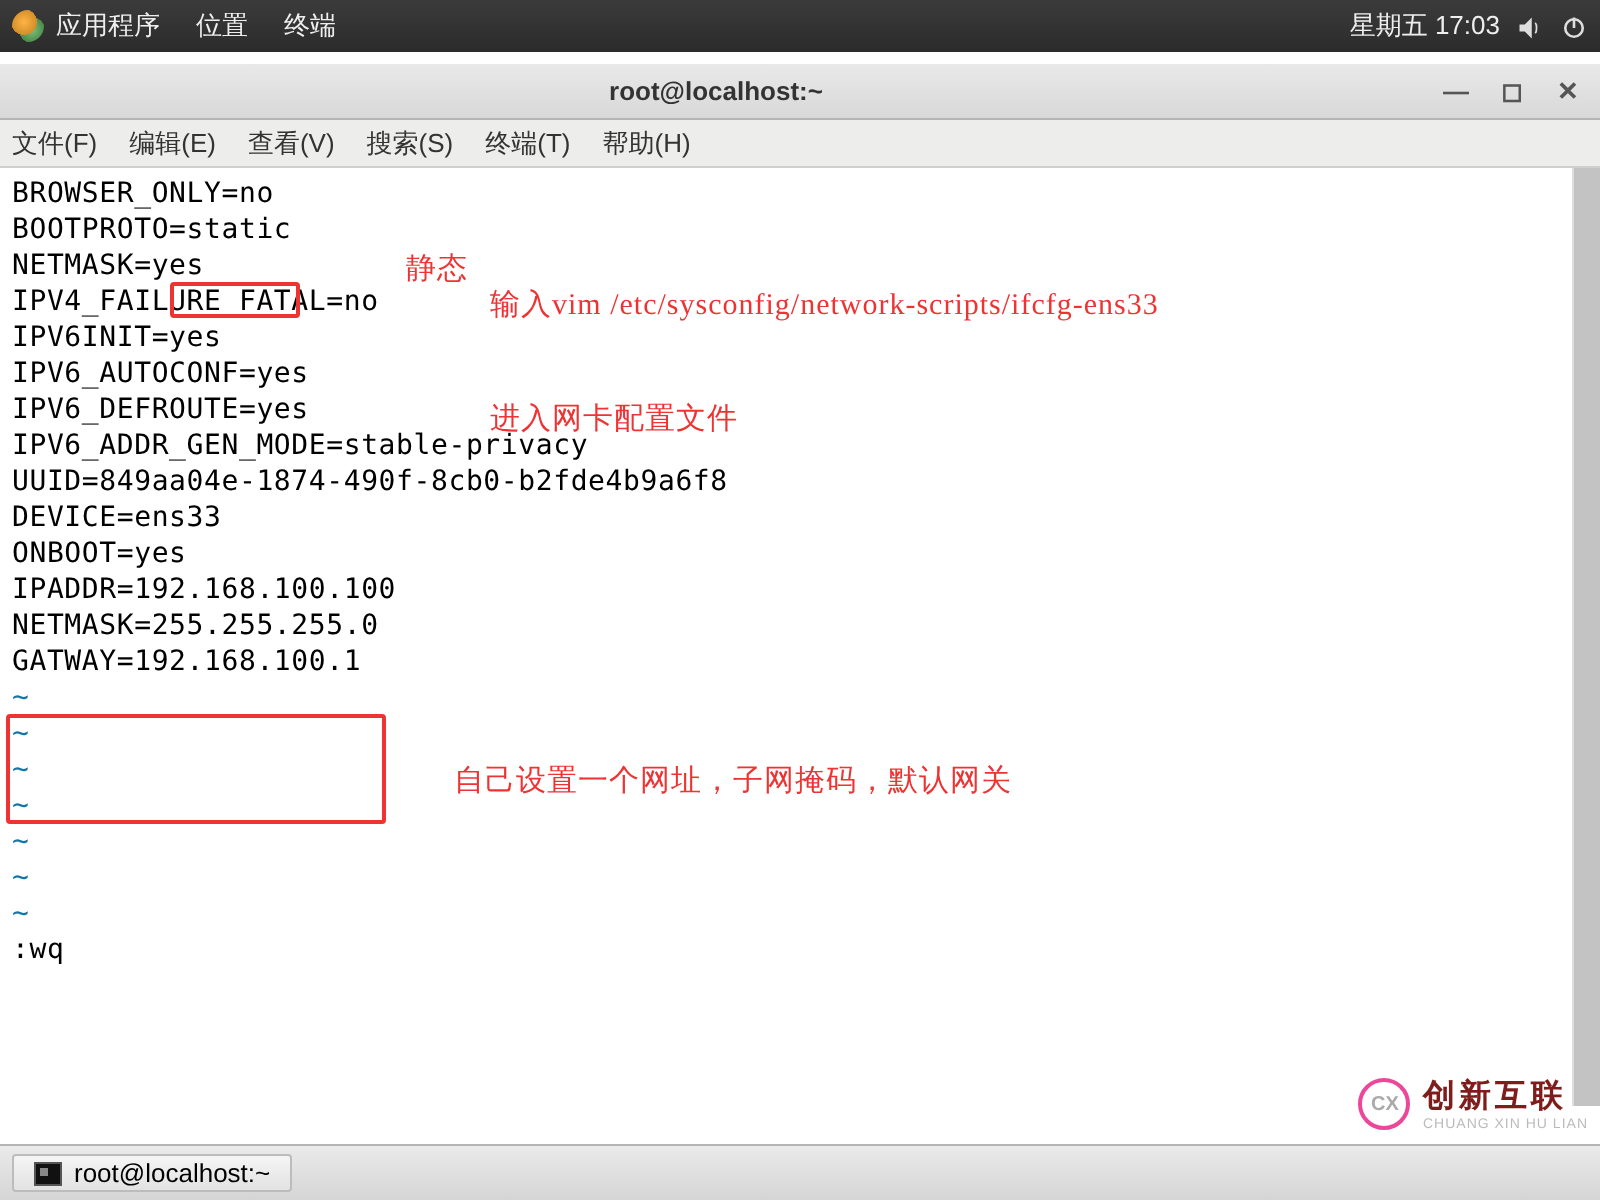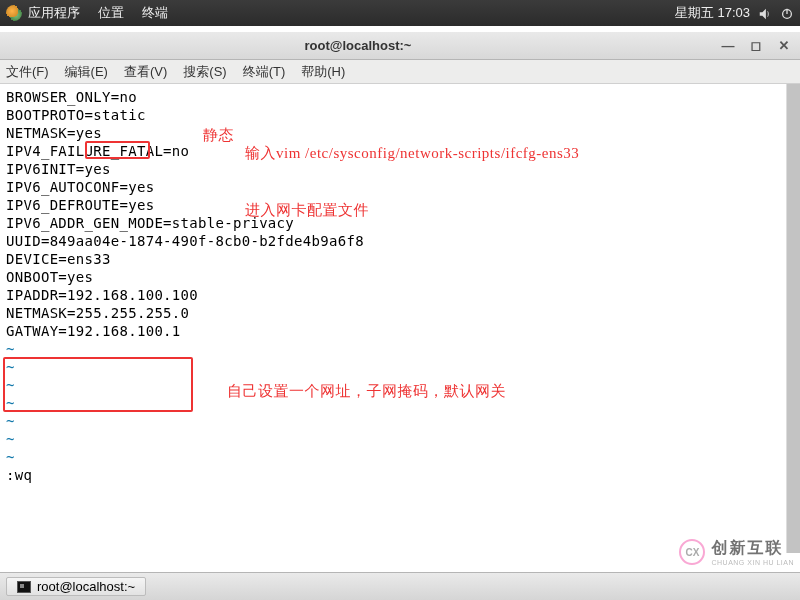--- a/index.html
+++ b/index.html
@@ -19,21 +19,21 @@
 .terminal { position: relative; font-family: "DejaVu Sans Mono", monospace; font-size: 14px; line-height: 18px; padding: 4px 6px; color: #000; background: #fff; height: 470px; letter-spacing: 0.3px; }
 .line { white-space: pre; }
 .box-red { border: 2px solid #e33; position: absolute; border-radius: 2px; }
 .anno { color: #e33; position: absolute; font-family: Liberation Serif, serif; font-size: 15px; letter-spacing: 0.5px; }
 .tilde { color: #17a; }
 .taskbar { position: absolute; bottom: 0; left: 0; right: 0; height: 28px; background: linear-gradient(#eaeaea, #d5d5d5); border-top: 1px solid #b5b5b5; display: flex; align-items: center; padding: 0 6px; font-size: 13px; }
 .taskbar .task { background: linear-gradient(#f5f5f5,#e2e2e2); border: 1px solid #bcbcbc; border-radius: 2px; padding: 1px 10px; display: flex; align-items: center; gap: 6px; }
 .task-icon { width: 14px; height: 12px; background: #111; border: 1px solid #555; position: relative; }
 .task-icon::after { content:""; position:absolute; left:2px; top:2px; width:4px; height:4px; background:#888; }
 .watermark { position: absolute; right: 6px; bottom: 34px; font-size: 12px; color: #999; display: flex; align-items: center; gap: 6px; }
-.watermark .logo { width: 26px; height: 26px; border: 2px solid #f9a8d4; border-radius: 50%; display:flex; align-items:center; justify-content:center; font-weight:bold; color:#aaa; font-size:10px; }
+.watermark .logo { width: 26px; height: 26px; border: 2px solid #ec4899; border-radius: 50%; display:flex; align-items:center; justify-content:center; font-weight:bold; color:#aaa; font-size:10px; }
 .scrollbar { position: absolute; right: 0; top: 84px; width: 14px; height: 469px; background: #f0f0f0; border-left: 1px solid #ddd; }
 .scrollbar .thumb { background: #c3c3c3; width: 100%; height: 100%; }
 </style>
 </head>
 <body>
 
 <div class="topbar">
   <span class="app-icon"></span>
   <span class="menu">应用程序</span>
   <span class="menu">位置</span>
@@ -102,21 +102,21 @@
   </div>
 </div>
 
 <div class="scrollbar">
     <div class="thumb"></div>
   </div>
 
 <div class="watermark">
   <div class="logo">CX</div>
   <div>
-    <div style="font-size:16px;color:#737373;font-weight:bold;letter-spacing:2px;">创新互联</div>
+    <div style="font-size:16px;color:#7f1d1d;font-weight:bold;letter-spacing:2px;">创新互联</div>
     <div style="font-size:7px;color:#bbb;letter-spacing:0.5px;">CHUANG XIN HU LIAN</div>
   </div>
 </div>
 
 <div class="taskbar">
   <div class="task">
     <span class="task-icon"></span>
     <span>root@localhost:~</span>
   </div>
 </div>

